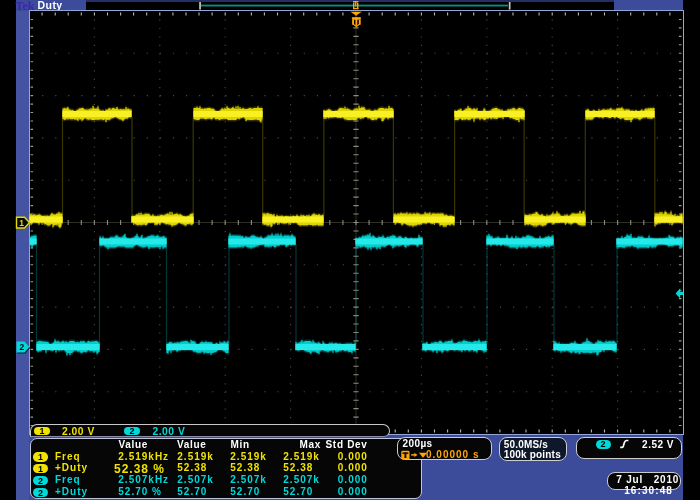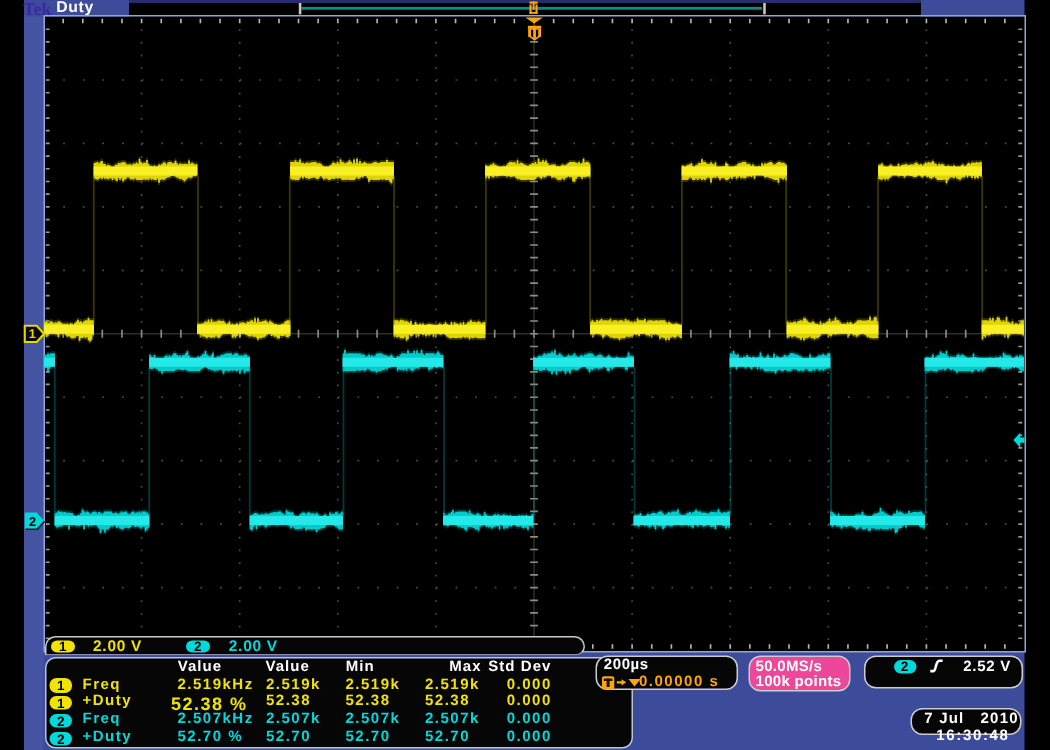--- a/index.html
+++ b/index.html
@@ -107,21 +107,21 @@
         <rect x="1.5" y="3.4" width="5.8" height="1.6" fill="#151500"></rect>
         <rect x="3.4" y="3.4" width="2.0" height="5.6" fill="#151500"></rect>
         <path d="M10.2 5.9H13.8" stroke="#ffa40a" stroke-width="1.5"></path>
         <polygon points="13.3,3.8 16.5,5.9 13.3,8.0" fill="#ffa40a"></polygon>
         <polygon points="17.9,3.7 26.1,3.7 22.0,8.7" fill="#ffa40a"></polygon>
       </svg>
     </div>
   <div class="abs" style="left:28px;top:11.4px;color:#ffa40a;letter-spacing:1.0px">0.00000 s</div>
 </div>
 
-<div class="abs" style="left:498.7px;top:437px;width:68px;height:24px;background:#ec4899;border:1.4px solid #ccc;border-radius:8px;color:#fff;font-size:10px">
+<div class="abs" style="left:498.7px;top:437px;width:68px;height:24px;background:#0f172a;border:1.4px solid #ccc;border-radius:8px;color:#fff;font-size:10px">
   <div class="abs" style="left:4px;top:0.6px;letter-spacing:0.2px">50.0MS/s</div>
   <div class="abs" style="left:4px;top:11.4px;letter-spacing:0.2px">100k points</div>
 </div>
 
 <div class="abs" style="left:575.6px;top:436.6px;width:106px;height:22.6px;background:#060606;border:1.4px solid #ccc;border-radius:8px;color:#fff;font-size:10px">
   <div style="position:absolute;left:19px;top:2.6px;width:15px;height:9px;background:#00d9d9;border-radius:4.5px;color:#000;font-size:9px;font-weight:bold;text-align:center;line-height:9.6px">2</div>
   <svg width="13" height="11" style="position:absolute;left:42.5px;top:1.3px">
       <path d="M1.2 8.4H3.1C4.3 8.4 4.2 7.4 4.6 6.2L5.4 3.6C5.8 2.4 6.2 1.5 7.4 1.5H9.4" stroke="#fff" stroke-width="1.7" fill="none"></path>
     </svg>
   <div class="abs" style="left:65.5px;top:1.8px;letter-spacing:0.5px">2.52 V</div>

